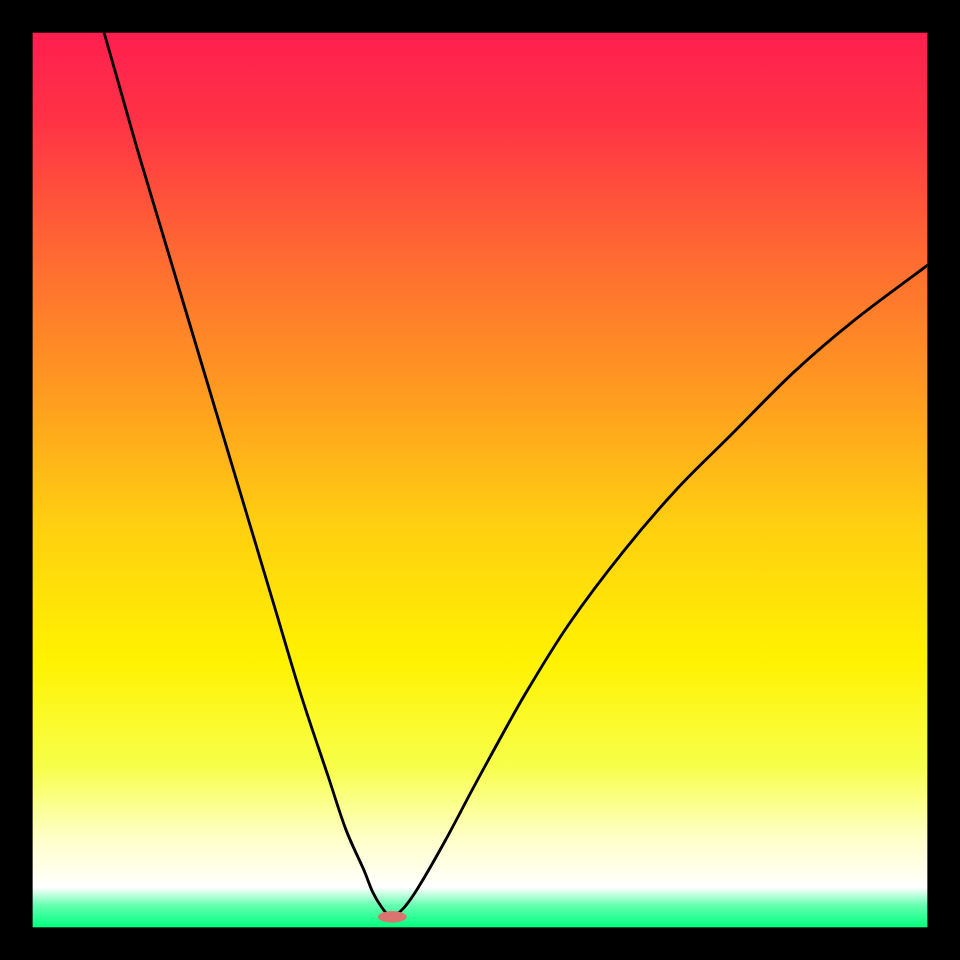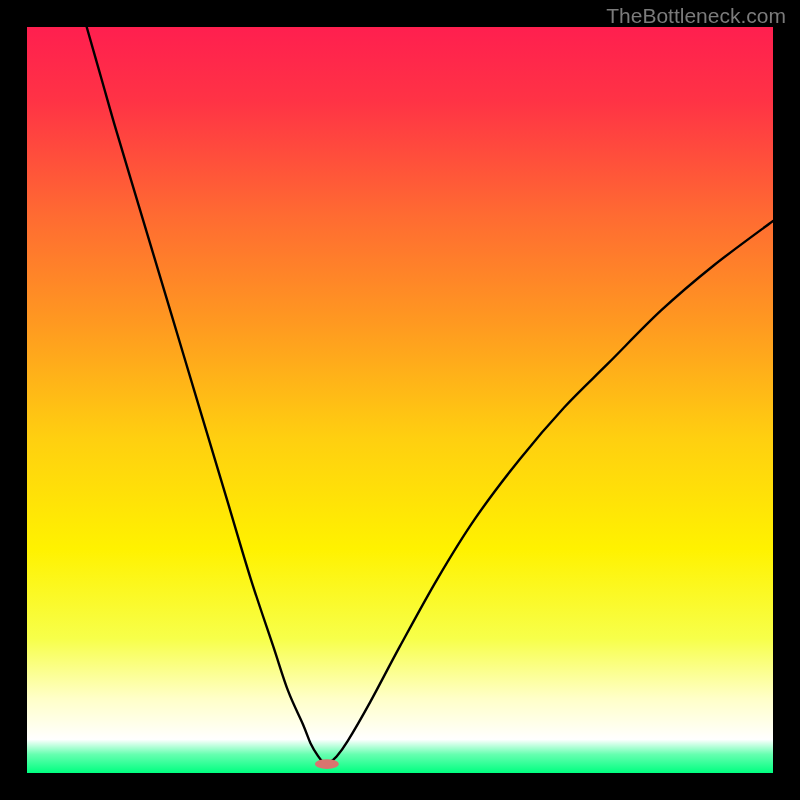--- a/index.html
+++ b/index.html
@@ -33,21 +33,20 @@
     top: 27px;
     width: 746px;
     height: 746px;
   }
   svg { display: block; }
 </style>
 </head>
 <body>
 
 <div class="outer">
-  <div class="watermark">TheBottleneck.com</div>
   <div class="plot">
     <svg id="chart-svg" viewBox="0 0 100 100" preserveAspectRatio="none" width="746" height="746">
       <defs>
         <linearGradient id="bg-grad" x1="0" y1="0" x2="0" y2="1">
             <stop offset="0%" stop-color="#ff1f4f"></stop>
             <stop offset="10%" stop-color="#ff3345"></stop>
             <stop offset="25%" stop-color="#ff6a32"></stop>
             <stop offset="40%" stop-color="#ff9a20"></stop>
             <stop offset="55.00000000000001%" stop-color="#ffcf10"></stop>
             <stop offset="70%" stop-color="#fff200"></stop>

